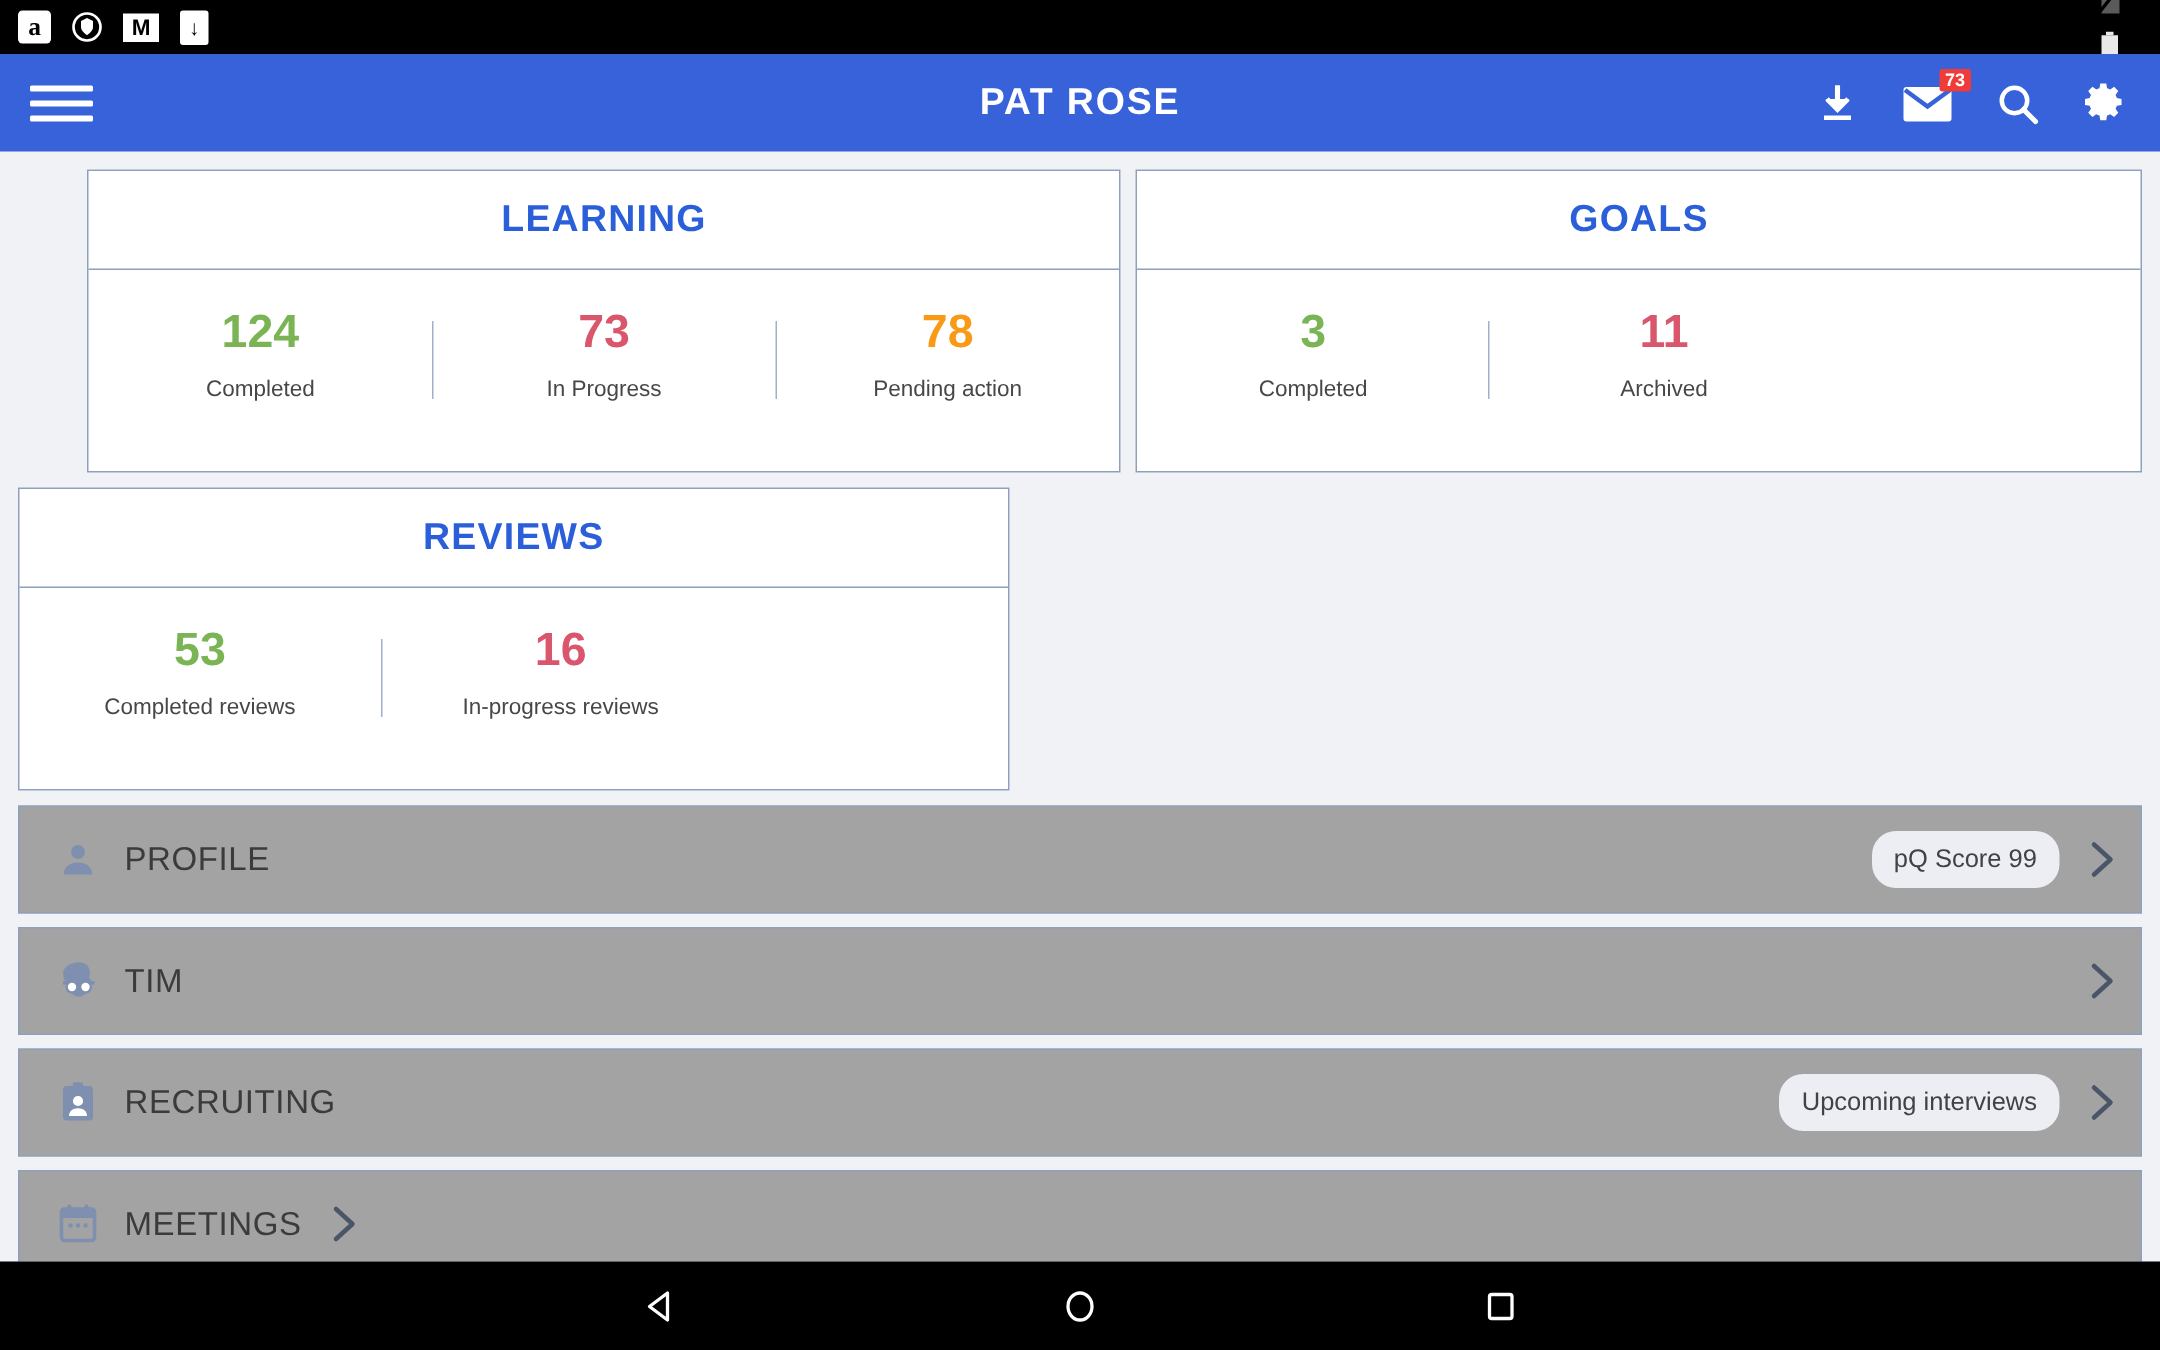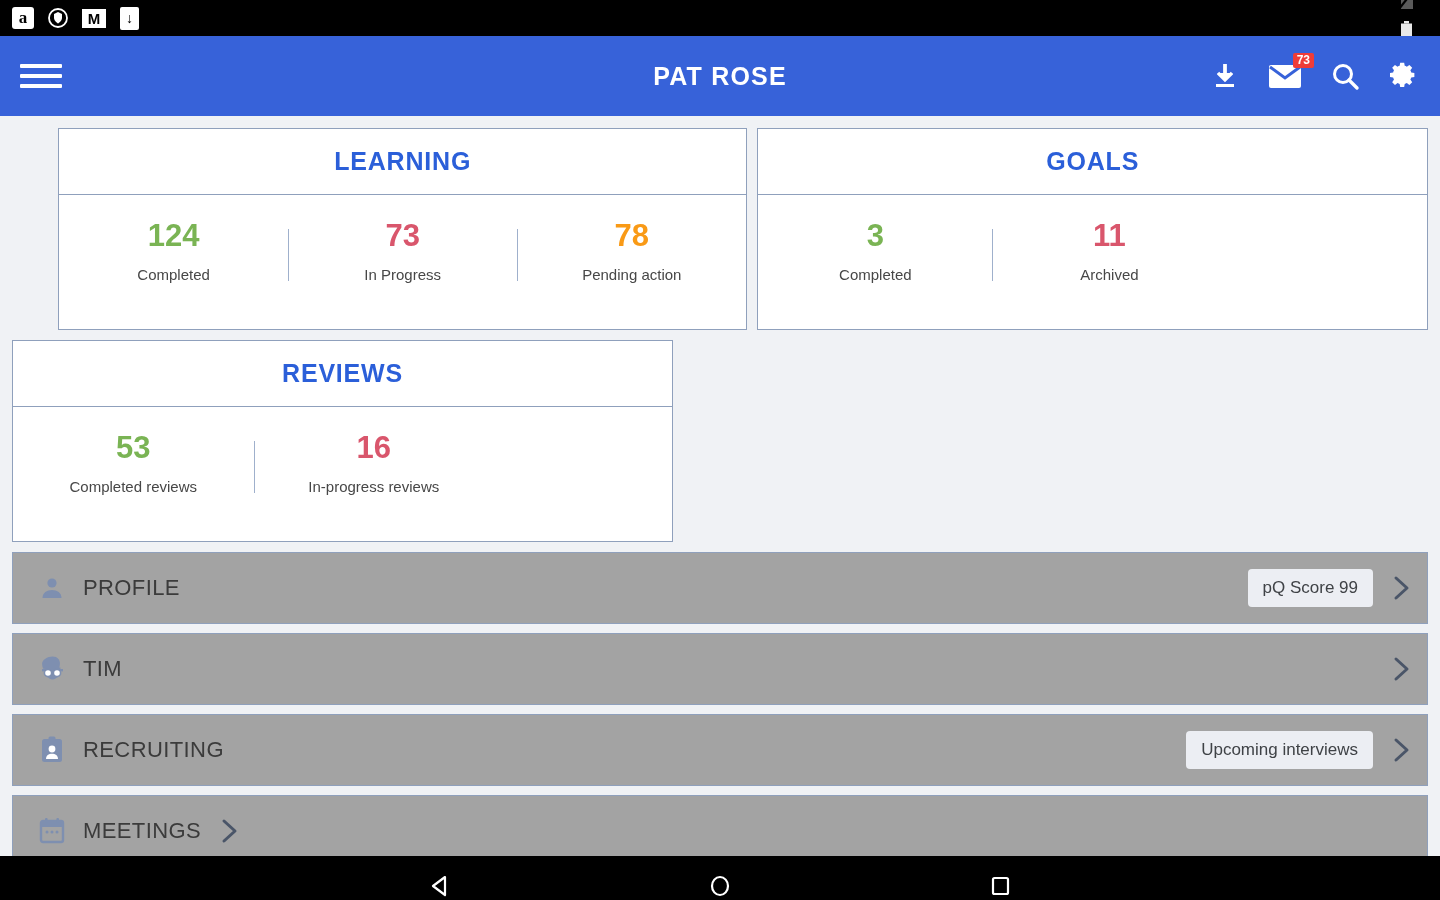--- a/index.html
+++ b/index.html
@@ -26,21 +26,21 @@
   .gm{
     width:24px;height:19px;background:#fff;color:#000;font-size:15px;font-weight:bold;
     display:flex;align-items:center;justify-content:center;line-height:1;
   }
   .dl{
     width:19px;height:23px;background:#fff;color:#000;font-size:14px;
     display:flex;align-items:center;justify-content:center;border-radius:2px;
   }
   
   .appbar{
-    height:80px; background:#3762d9; display:flex; align-items:center;
+    height:65px; background:#3762d9; display:flex; align-items:center;
     padding:0 20px; position:relative;
   }
   .hamburger{ width:42px; display:flex; flex-direction:column; gap:6px; cursor:pointer; }
   .hamburger span{ display:block; height:4px; background:#fff; border-radius:1px; }
   .appbar-title{
     position:absolute; left:0; right:0; text-align:center;
     color:#fff; font-size:25px; font-weight:bold; letter-spacing:1.2px;
     pointer-events:none;
   }
   .appbar-actions{ margin-left:auto; display:flex; align-items:center; gap:28px; z-index:2; }
@@ -72,21 +72,21 @@
   .org{ color:#f99a16; }
   
   .listrow{
     background:#a3a3a3; border:1px solid #8fa0bc; height:72px;
     display:flex; align-items:center; padding:0 14px 0 22px; margin-bottom:9px;
   }
   .row-icon{ width:34px; display:flex; align-items:center; justify-content:center; color:#7e8fb0; }
   .row-label{ font-size:22px; color:#3b3b3b; letter-spacing:.4px; margin-left:14px; }
   .row-tag{
     margin-left:auto; background:#eceef3; color:#3f4246; font-size:17px;
-    padding:9px 15px; border-radius:4px;
+    padding:9px 15px; border-radius:16px;
   }
   .chev{ margin-left:18px; color:#4a5568; display:flex; align-items:center; }
   
   .navbar{
     height:59px; background:#000; display:flex; align-items:center;
     justify-content:space-around; padding:0 300px;
   }
   .nav-btn{ cursor:pointer; display:flex; align-items:center; justify-content:center; }
 </style>
 </head>

